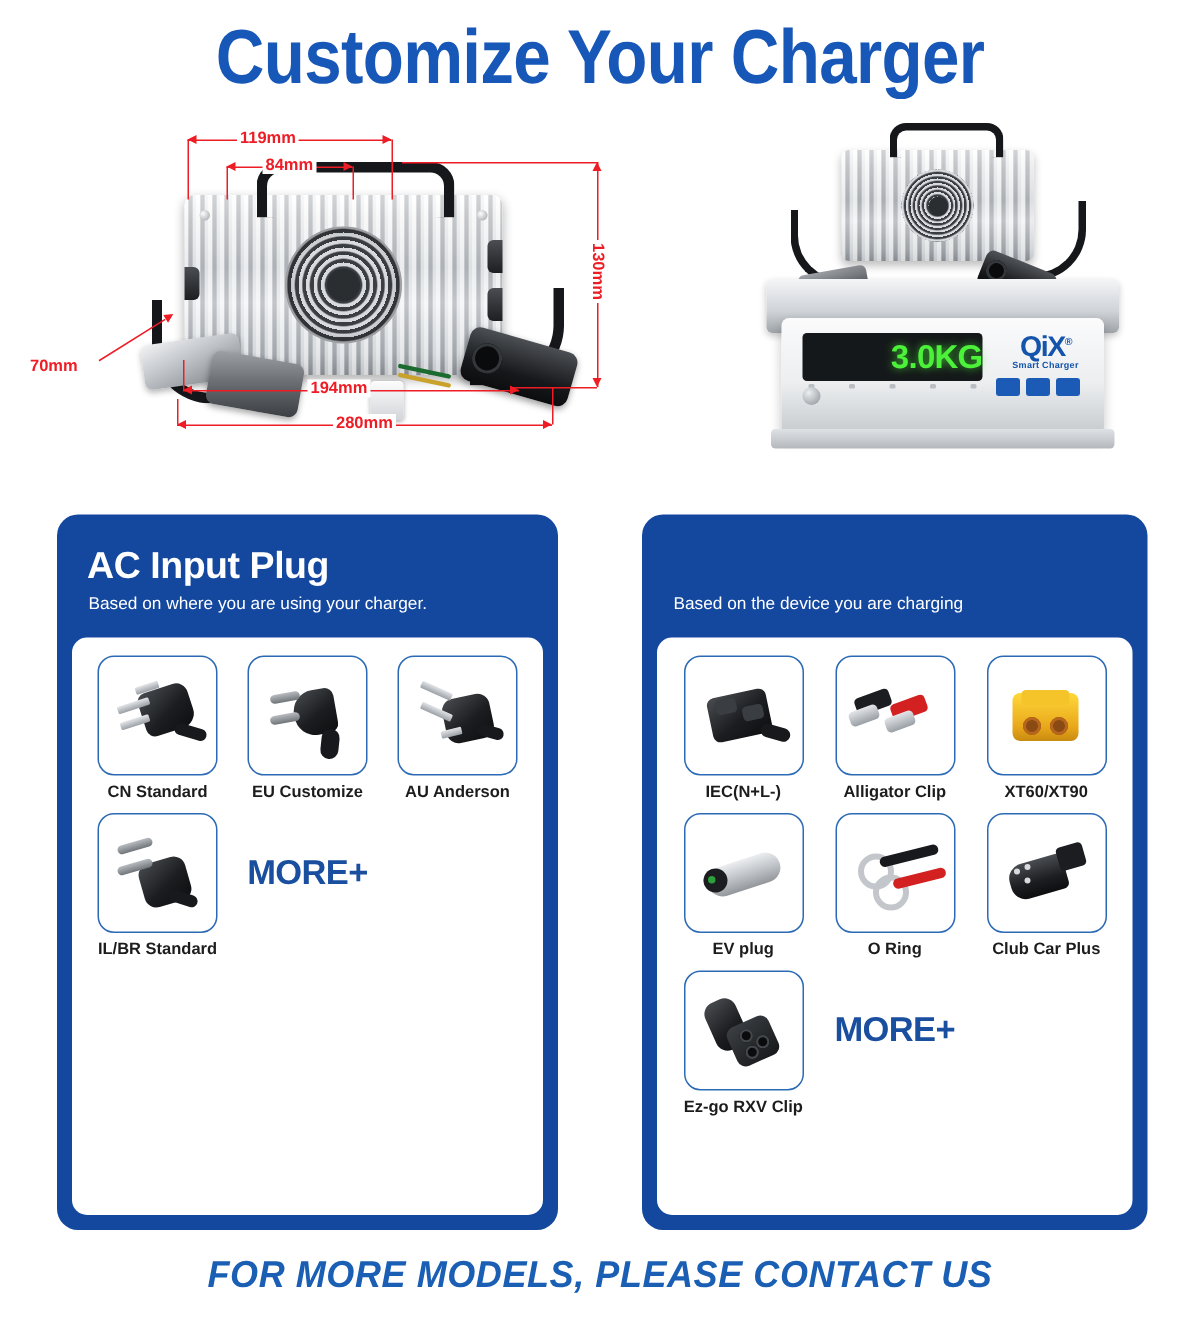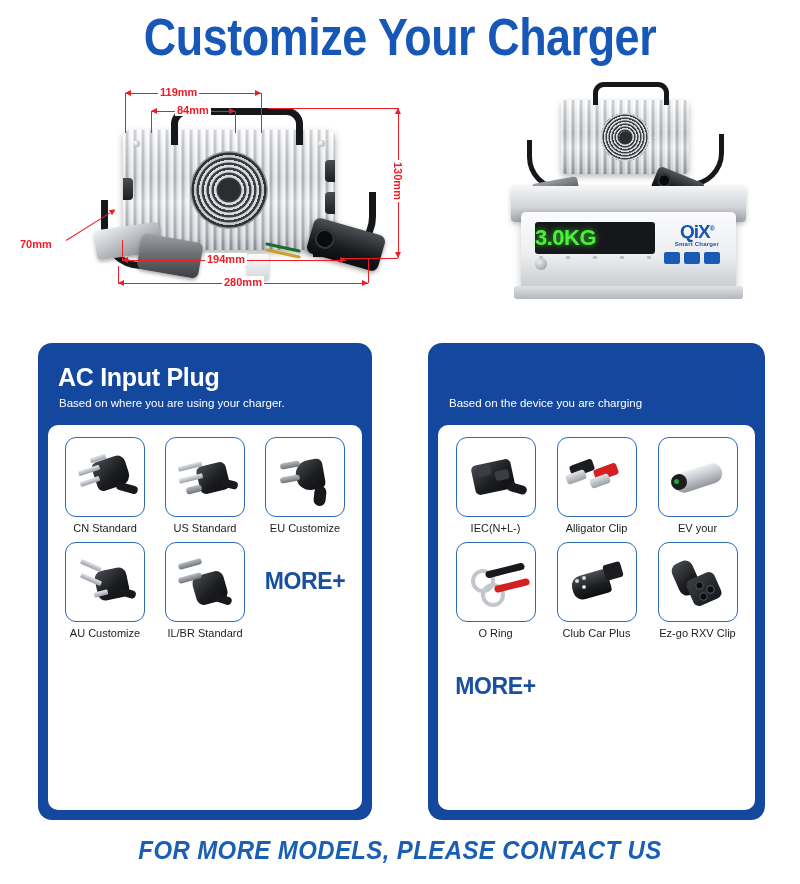--- a/index.html
+++ b/index.html
@@ -96,21 +96,21 @@
     box-shadow:0 4px 8px rgba(0,0,0,.22);
   }
   .scale-base:after{content:"";position:absolute;left:-7px;bottom:-9px;width:229px;height:13px;
     border-radius:3px;background:linear-gradient(180deg,#dfe2e5,#b4b8bc);}
   .scale-pan{
     position:absolute;left:6px;top:92px;width:235px;height:36px;border-radius:4px;
     background:linear-gradient(180deg,#f4f5f7,#cfd3d7 60%,#9fa4a9);
     box-shadow:0 2px 5px rgba(0,0,0,.22);
   }
   .lcd{position:absolute;left:14px;top:10px;width:120px;height:32px;border-radius:3px;
-    background:#15181a;display:flex;align-items:center;justify-content:flex-start;}
+    background:#15181a;display:flex;align-items:center;justify-content:flex-end;}
   .lcd span{color:#4cf13a;font-size:22px;font-weight:bold;
     font-family:"Liberation Sans",sans-serif;letter-spacing:-0.5px;
     text-shadow:0 0 6px rgba(76,241,58,.75);}
   .brand{position:absolute;left:145px;top:10px;width:62px;text-align:center;}
   .brand .qix{font-size:19px;font-weight:bold;color:#1454ab;
     font-family:"Liberation Sans",sans-serif;letter-spacing:-1px;line-height:1;}
   .brand .qix sup{font-size:7px;vertical-align:super;}
   .brand .sc{font-size:6px;color:#1454ab;font-weight:bold;letter-spacing:.2px;}
   .keys{position:absolute;left:143px;top:40px;display:flex;gap:4px;}
   .keys i{display:block;width:16px;height:12px;border-radius:2px;background:#1b5bb5;}
@@ -163,21 +163,21 @@
     row-gap:8px;column-gap:6px;
   }
   .cell{display:flex;flex-direction:column;align-items:center;}
   .tile{
     width:78px;height:78px;border:1.5px solid #2c6ab5;border-radius:11px;
     background:#fff;position:relative;overflow:hidden;
     display:flex;align-items:center;justify-content:center;
   }
   .cap{
     margin-top:5px;font-size:11px;color:#1c1c1c;font-family:"Liberation Sans",sans-serif;
-    white-space:nowrap;text-align:center;
+    white-space:nowrap;text-align:center;font-weight:bold;
   }
   .more{
     display:flex;align-items:center;justify-content:center;height:78px;
     font-size:23px;font-weight:bold;color:#1a4fa0;font-family:"Liberation Sans",sans-serif;
     letter-spacing:-.4px;
   }
 
   
   .art{position:relative;width:66px;height:62px;}
   .blk{position:absolute;background:#1b1d20;border-radius:3px;}
@@ -320,32 +320,20 @@
               <div class="pin" style="left:6px;top:22px;width:22px;height:5px;transform:rotate(-18deg);"></div>
               <div class="pin" style="left:8px;top:33px;width:20px;height:5px;transform:rotate(-18deg);"></div>
               <div class="pin" style="left:18px;top:10px;width:16px;height:5px;transform:rotate(-18deg);"></div>
               <div class="cordline" style="left:44px;top:38px;width:22px;height:8px;transform:rotate(16deg);"></div>
             </div>
           </div>
           <div class="cap">CN Standard</div>
         </div>
 
 
-        <div class="cell">
-          <div class="tile">
-            <div class="art">
-              <div class="blk sh" style="left:26px;top:18px;width:30px;height:28px;border-radius:6px;transform:rotate(-14deg);"></div>
-              <div class="pin" style="left:6px;top:18px;width:24px;height:5px;transform:rotate(-14deg);"></div>
-              <div class="pin" style="left:7px;top:30px;width:24px;height:5px;transform:rotate(-14deg);"></div>
-              <div class="pin dk" style="left:14px;top:40px;width:16px;height:7px;border-radius:4px;transform:rotate(-14deg);"></div>
-              <div class="cordline" style="left:48px;top:34px;width:18px;height:8px;transform:rotate(14deg);"></div>
-            </div>
-          </div>
-          <div class="cap">US Standard</div>
-        </div>
 
 
         <div class="cell">
           <div class="tile">
             <div class="art">
               <div class="blk sh" style="left:24px;top:14px;width:28px;height:30px;border-radius:14px 6px 6px 14px;transform:rotate(-10deg);"></div>
               <div class="pin dk" style="left:8px;top:16px;width:20px;height:6px;border-radius:3px;transform:rotate(-10deg);"></div>
               <div class="pin dk" style="left:8px;top:30px;width:20px;height:6px;border-radius:3px;transform:rotate(-10deg);"></div>
               <div class="cordline" style="left:42px;top:40px;width:12px;height:20px;transform:rotate(6deg);"></div>
             </div>
@@ -356,21 +344,21 @@
         <div class="cell">
           <div class="tile">
             <div class="art">
               <div class="blk sh" style="left:24px;top:18px;width:32px;height:30px;border-radius:8px;transform:rotate(-12deg);"></div>
               <div class="pin" style="left:8px;top:12px;width:22px;height:5px;transform:rotate(24deg);"></div>
               <div class="pin" style="left:8px;top:26px;width:22px;height:5px;transform:rotate(24deg);"></div>
               <div class="pin" style="left:22px;top:40px;width:14px;height:5px;transform:rotate(-14deg);"></div>
               <div class="cordline" style="left:46px;top:38px;width:18px;height:8px;transform:rotate(16deg);"></div>
             </div>
           </div>
-          <div class="cap">AU Customize</div>
+          <div class="cap">AU Anderson</div>
         </div>
 
 
         <div class="cell">
           <div class="tile">
             <div class="art">
               <div class="blk sh" style="left:22px;top:22px;width:32px;height:30px;border-radius:8px;transform:rotate(-16deg);"></div>
               <div class="pin dk" style="left:6px;top:10px;width:24px;height:6px;border-radius:3px;transform:rotate(-16deg);"></div>
               <div class="pin dk" style="left:6px;top:24px;width:24px;height:6px;border-radius:3px;transform:rotate(-16deg);"></div>
               <div class="cordline" style="left:40px;top:44px;width:20px;height:8px;transform:rotate(18deg);"></div>
@@ -410,30 +398,41 @@
               <div class="blk" style="left:6px;top:16px;width:24px;height:12px;border-radius:3px;background:#1b1d20;transform:rotate(-20deg);"></div>
               <div class="pin" style="left:2px;top:26px;width:20px;height:10px;border-radius:3px;transform:rotate(-20deg);"></div>
               <div class="blk" style="left:30px;top:20px;width:24px;height:12px;border-radius:3px;background:#d32020;transform:rotate(-20deg);"></div>
               <div class="pin" style="left:26px;top:30px;width:20px;height:10px;border-radius:3px;transform:rotate(-20deg);"></div>
             </div>
           </div>
           <div class="cap">Alligator Clip</div>
         </div>
 
 
+        <div class="cell">
+          <div class="tile">
+            <div class="art">
+              <div style="position:absolute;left:10px;top:16px;width:44px;height:32px;border-radius:5px;background:linear-gradient(180deg,#ffd83a,#e9a81b 70%,#c98b10);"></div>
+              <div style="position:absolute;left:16px;top:14px;width:32px;height:10px;border-radius:3px;background:#f5c32a;"></div>
+              <div style="position:absolute;left:17px;top:32px;width:12px;height:12px;border-radius:50%;background:#8a4a13;box-shadow:inset 0 0 0 2px #b8661c;"></div>
+              <div style="position:absolute;left:35px;top:32px;width:12px;height:12px;border-radius:50%;background:#8a4a13;box-shadow:inset 0 0 0 2px #b8661c;"></div>
+            </div>
+          </div>
+          <div class="cap">XT60/XT90</div>
+        </div>
 
         <div class="cell">
           <div class="tile">
             <div class="art">
               <div style="position:absolute;left:8px;top:22px;width:50px;height:20px;border-radius:10px;background:linear-gradient(180deg,#eceef0,#b8bcc1 60%,#93979c);transform:rotate(-18deg);"></div>
               <div style="position:absolute;left:6px;top:28px;width:16px;height:16px;border-radius:50%;background:#1b1d20;transform:rotate(-18deg);"></div>
               <div style="position:absolute;left:9px;top:33px;width:5px;height:5px;border-radius:50%;background:#2ca03a;"></div>
             </div>
           </div>
-          <div class="cap">EV your</div>
+          <div class="cap">EV plug</div>
         </div>
 
         <div class="cell">
           <div class="tile">
             <div class="art">
               <div style="position:absolute;left:8px;top:18px;width:16px;height:16px;border-radius:50%;border:4px solid #c3c7cb;"></div>
               <div style="position:absolute;left:18px;top:32px;width:16px;height:16px;border-radius:50%;border:4px solid #c3c7cb;"></div>
               <div style="position:absolute;left:22px;top:16px;width:40px;height:7px;border-radius:4px;background:#17191c;transform:rotate(-14deg);"></div>
               <div style="position:absolute;left:31px;top:31px;width:36px;height:7px;border-radius:4px;background:#d32020;transform:rotate(-14deg);"></div>
             </div>

